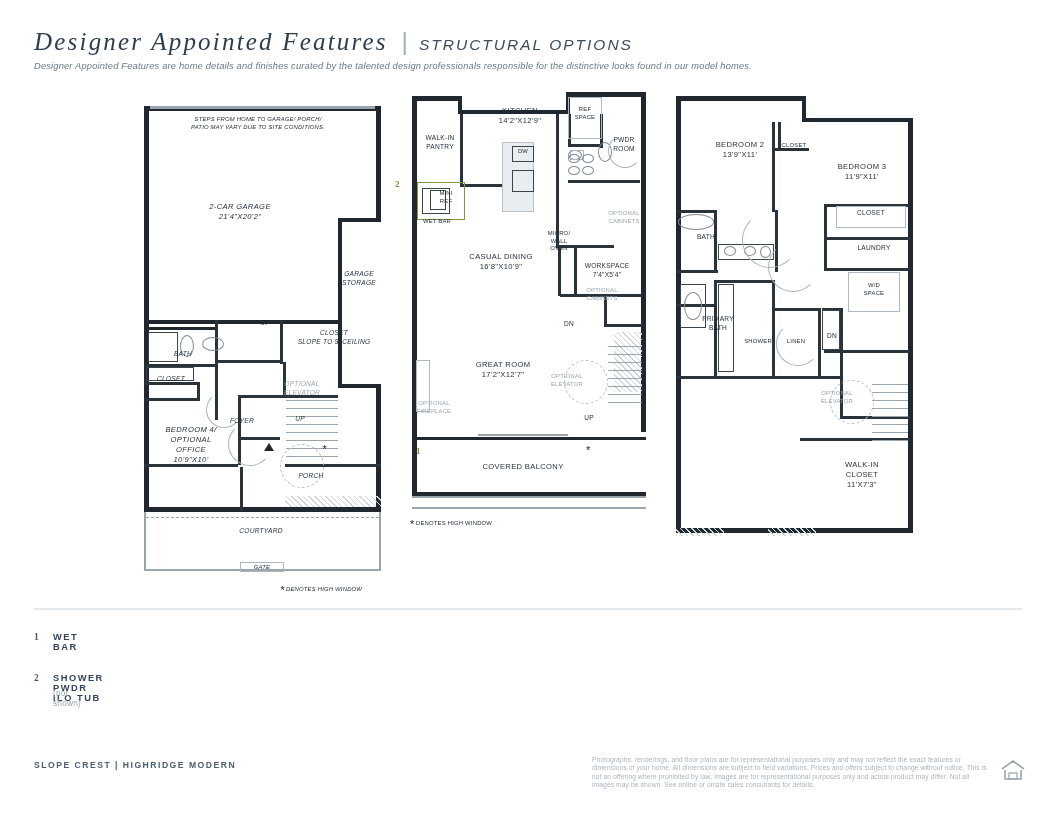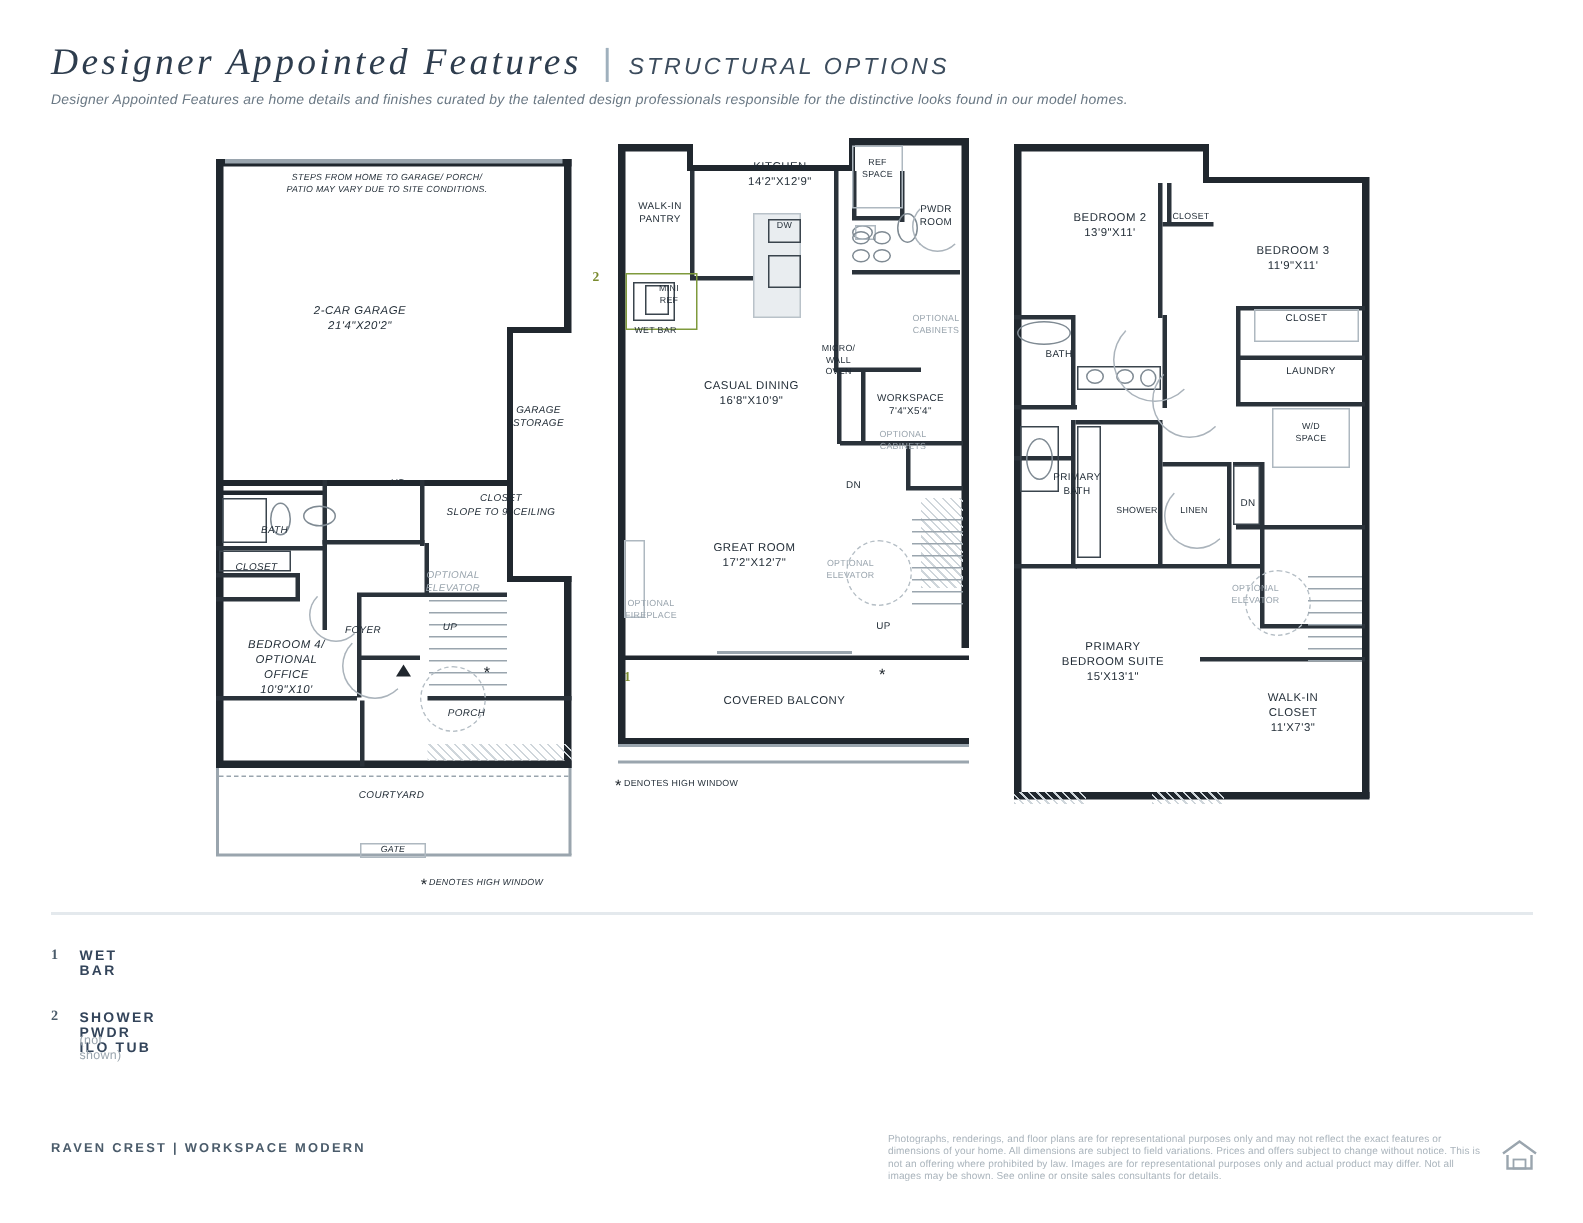--- a/index.html
+++ b/index.html
@@ -398,23 +398,20 @@
     <div class="lbl sm" style="left:168px; top:152px; width:68px;">LAUNDRY</div>
     <div class="lbl xs" style="left:176px; top:190px; width:52px;">W/D
 SPACE</div>
     <div class="lbl sm" style="left:8px; top:223px; width:76px;">PRIMARY
 BATH</div>
     <div class="lbl xs" style="left:64px; top:246px; width:44px;">SHOWER</div>
     <div class="lbl xs" style="left:104px; top:246px; width:40px;">LINEN</div>
     <div class="lbl sm" style="left:144px; top:240px; width:32px;">DN</div>
     <div class="lbl xs grey" style="left:130px; top:298px; width:70px;">OPTIONAL
 ELEVATOR</div>
-    <div class="lbl" style="left:10px; top:334px; width:120px;">PRIMARY
-BEDROOM SUITE
-15'X13'1"</div>
     <div class="lbl" style="left:144px; top:368px; width:92px;">WALK-IN
 CLOSET
 11'X7'3"</div>
   </div>
 </div>
 
 <div class="rule"></div>
 
 <div class="legend">
   <div class="legend-row">
@@ -423,21 +420,21 @@
     <span class="legend-note"></span>
   </div>
   <div class="legend-row">
     <span class="legend-num">2</span>
     <span class="legend-label">SHOWER PWDR ILO TUB</span>
     <span class="legend-note">(not shown)</span>
   </div>
 </div>
 
 <div class="footer-left">
-  <div class="footer-line">RAVEN CREST  |  WORKSPACE MODERN</div>
+  <div class="footer-line">SLOPE CREST  |  HIGHRIDGE MODERN</div>
 </div>
 
 <div class="footer-right">Photographs, renderings, and floor plans are for representational purposes only and may not reflect the exact features or dimensions of your home. All dimensions are subject to field variations. Prices and offers subject to change without notice. This is not an offering where prohibited by law. Images are for representational purposes only and actual product may differ. Not all images may be shown. See online or onsite sales consultants for details.</div>
 
 <div class="eho">
   <svg width="26" height="24" viewBox="0 0 26 24" aria-hidden="true">
     <path d="M2 11 L13 3 L24 11" fill="none" stroke="#9aa5ae" stroke-width="1.6"></path>
     <path d="M5 12 L5 21 L21 21 L21 12" fill="none" stroke="#9aa5ae" stroke-width="1.6"></path>
     <rect x="9" y="15" width="8" height="6" fill="none" stroke="#9aa5ae" stroke-width="1.2"></rect>
   </svg>

